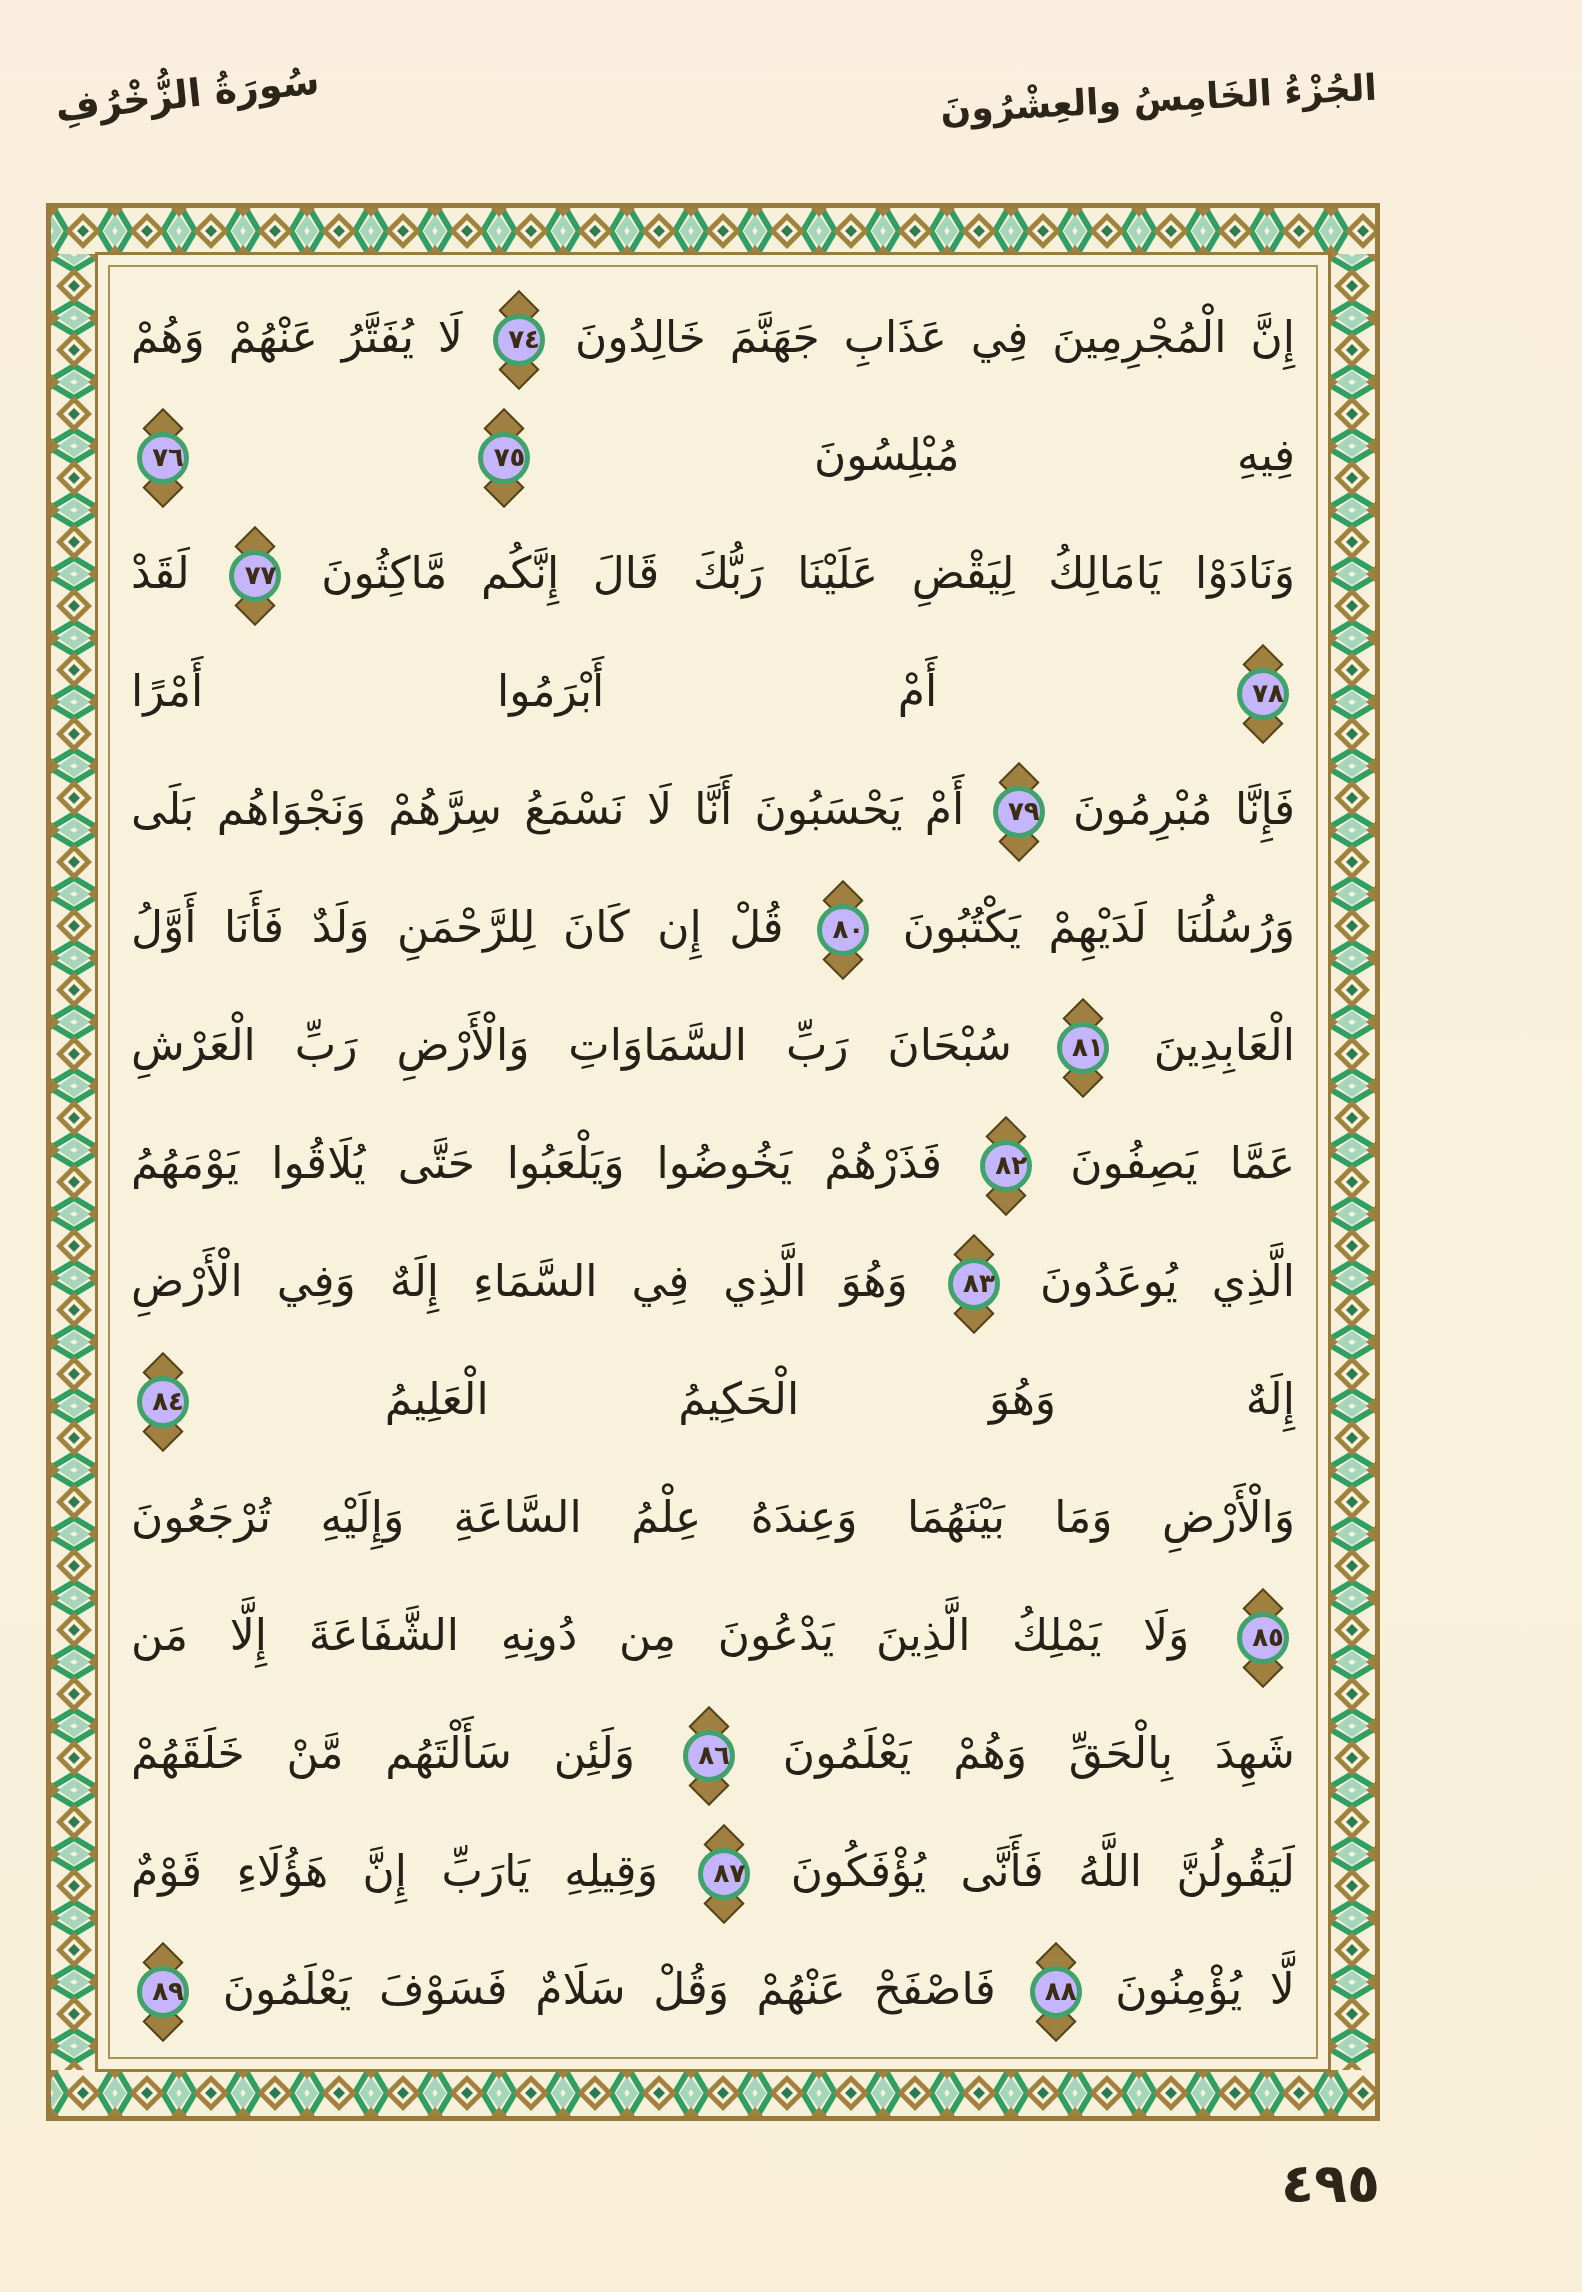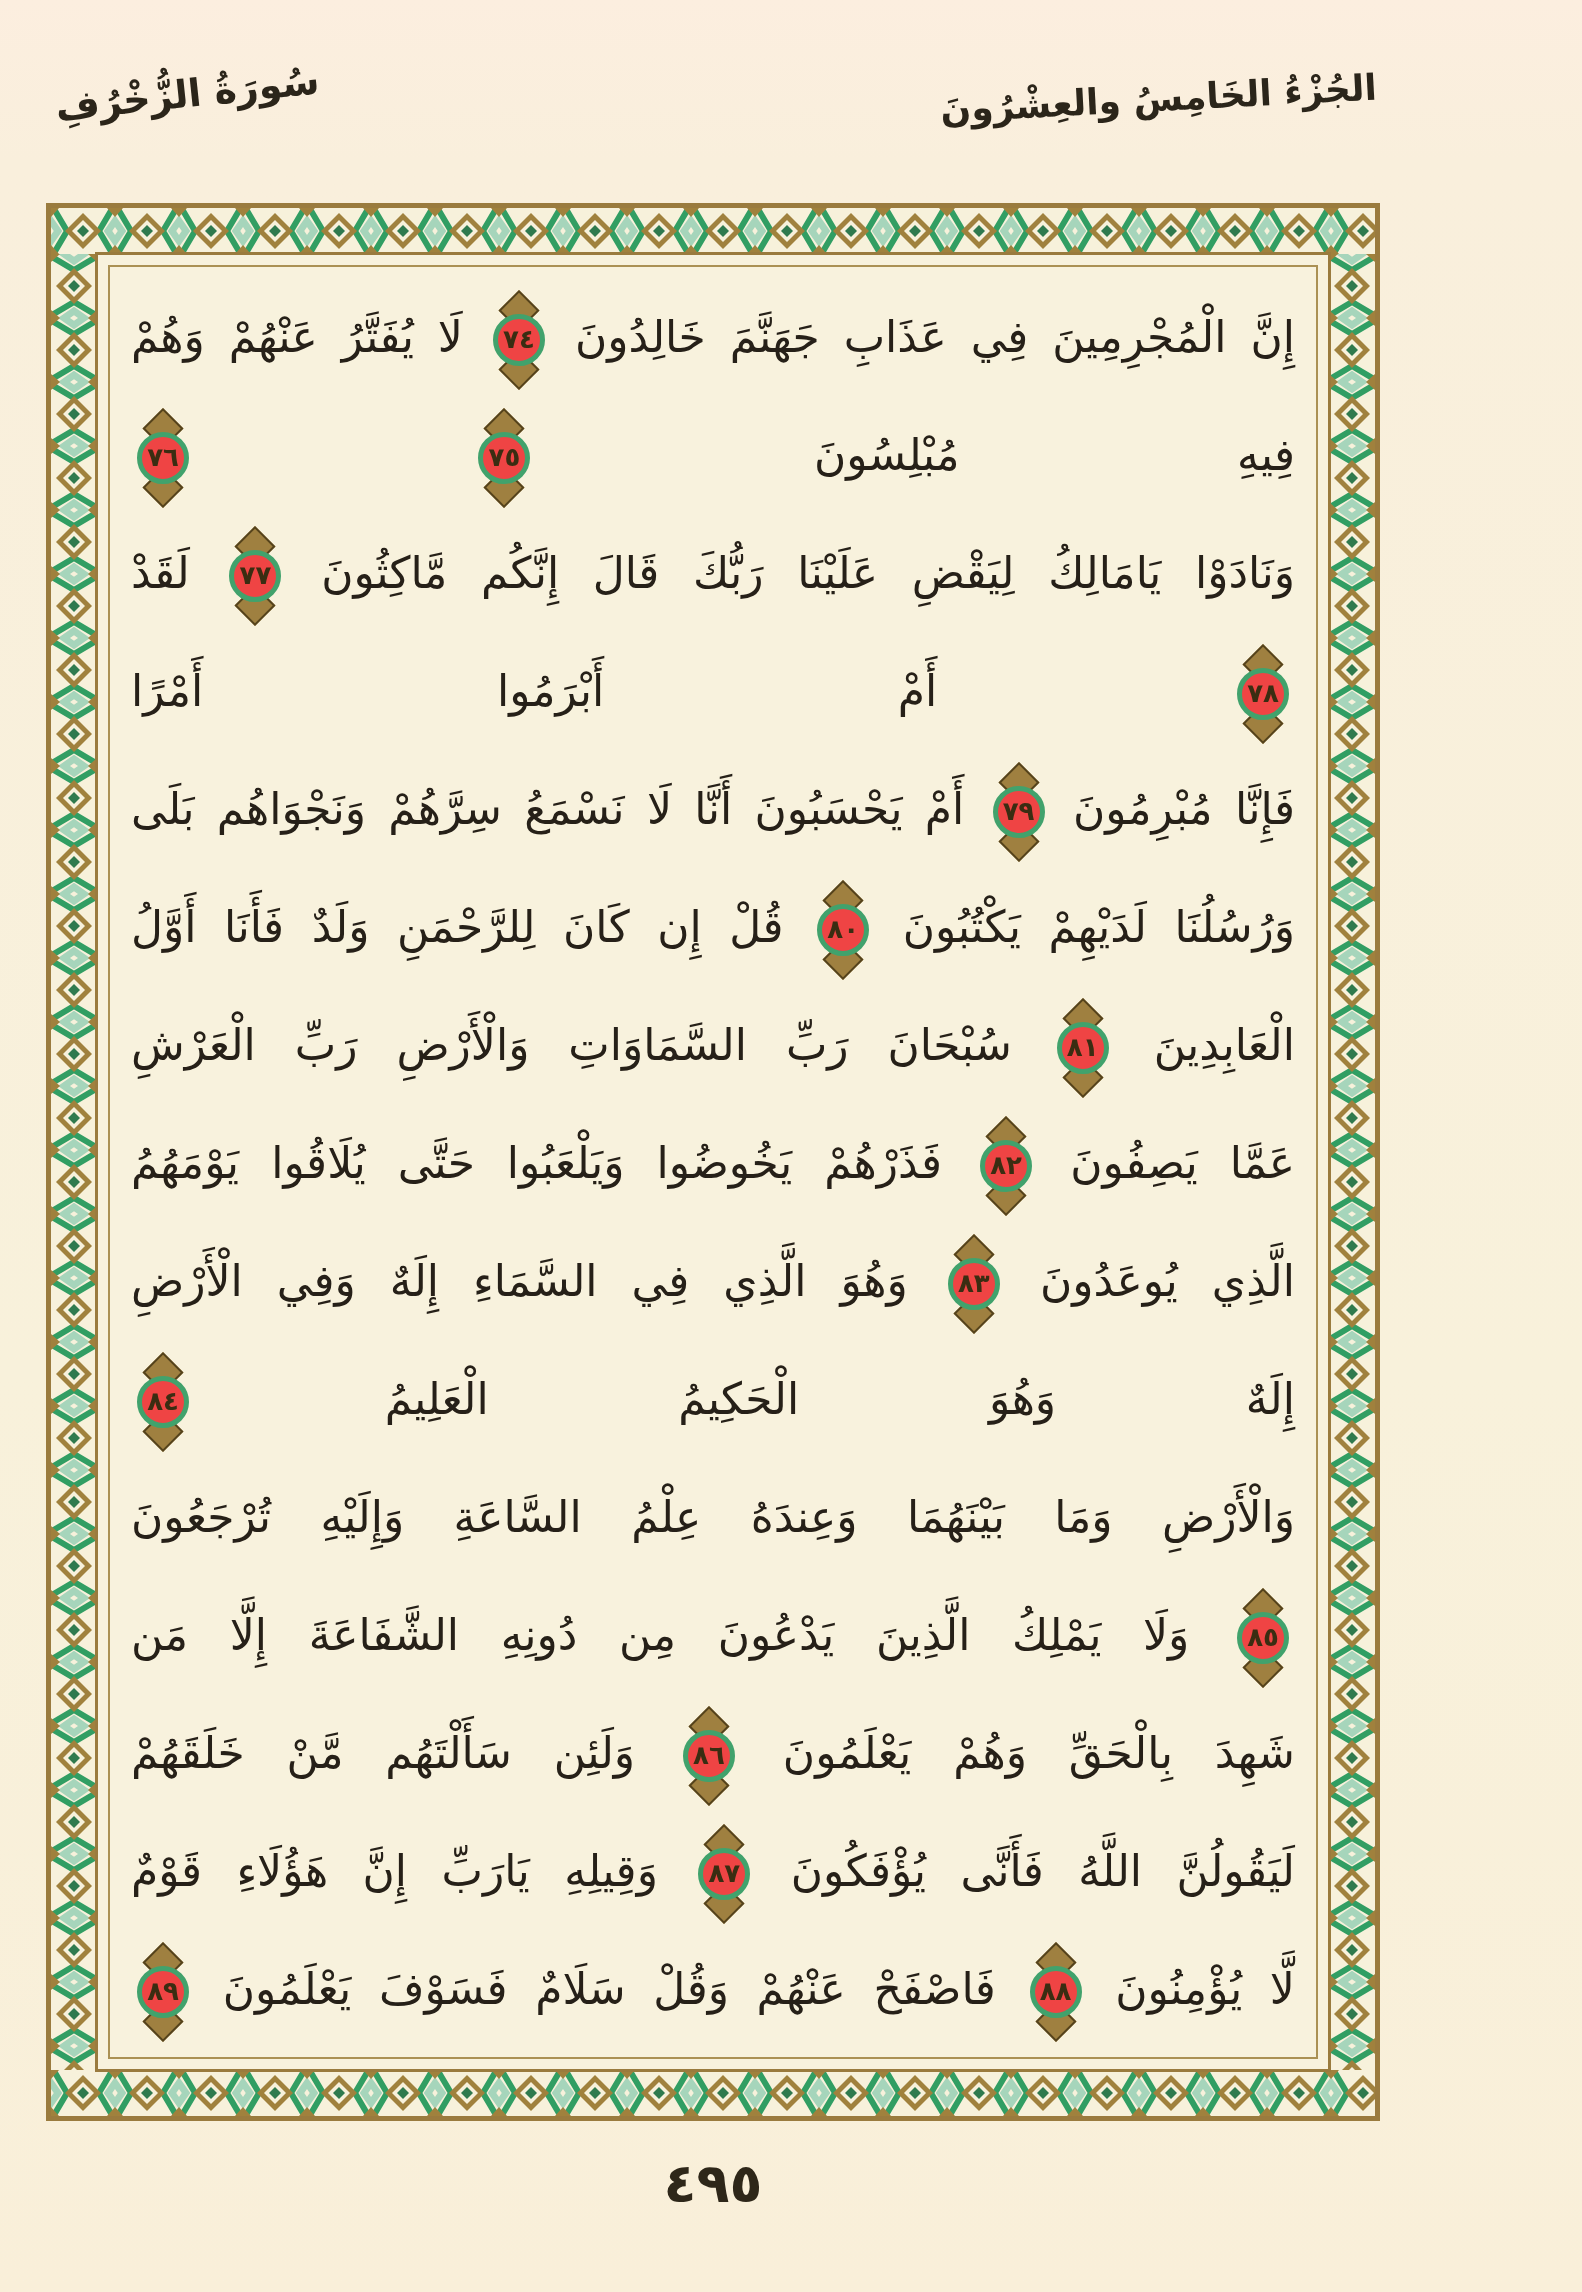--- a/index.html
+++ b/index.html
@@ -65,26 +65,25 @@
     text-align: justify;
     text-align-last: justify;
     white-space: nowrap;
   }
   .txt { letter-spacing: 0; }
 
   
   .vm {
     display: inline-flex;
     align-items: center;
-    justify-content: center;
     width: 52px; height: 52px;
     box-sizing: border-box;
     border: 5px solid #41a26c;
     border-radius: 50%;
-    background: #ef4444;
+    background: #c4b5fd;
     position: relative;
     vertical-align: middle;
     margin: 0 6px;
     line-height: normal;
   }
   .vm::before, .vm::after {
     content: "";
     position: absolute;
     left: 50%;
     width: 25px; height: 25px;
@@ -101,21 +100,21 @@
     color: #3a2d12;
     transform: translateY(-1px);
   }
 
   
   .page-number {
     position: absolute;
     top: 2152px;
     left: 46px;
     width: 1334px;
-    text-align: center;
+    text-align: right;
     font-size: 54px;
     font-weight: bold;
     color: #2e2719;
     direction: rtl;
   }
 </style>
 </head>
 <body>
 
 <div class="page">

